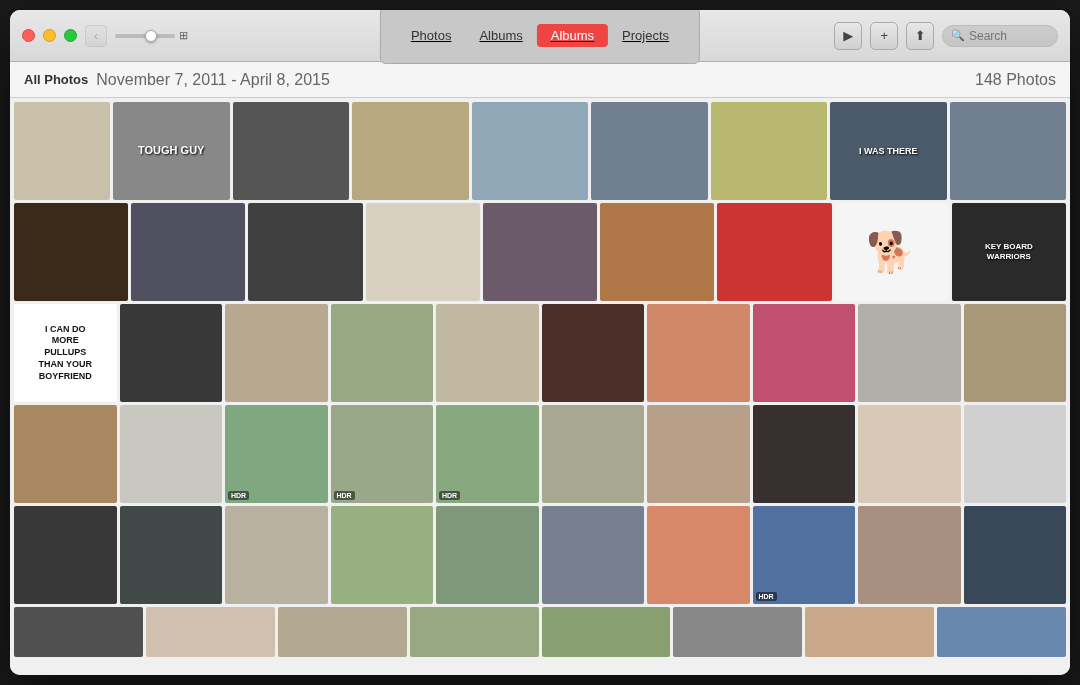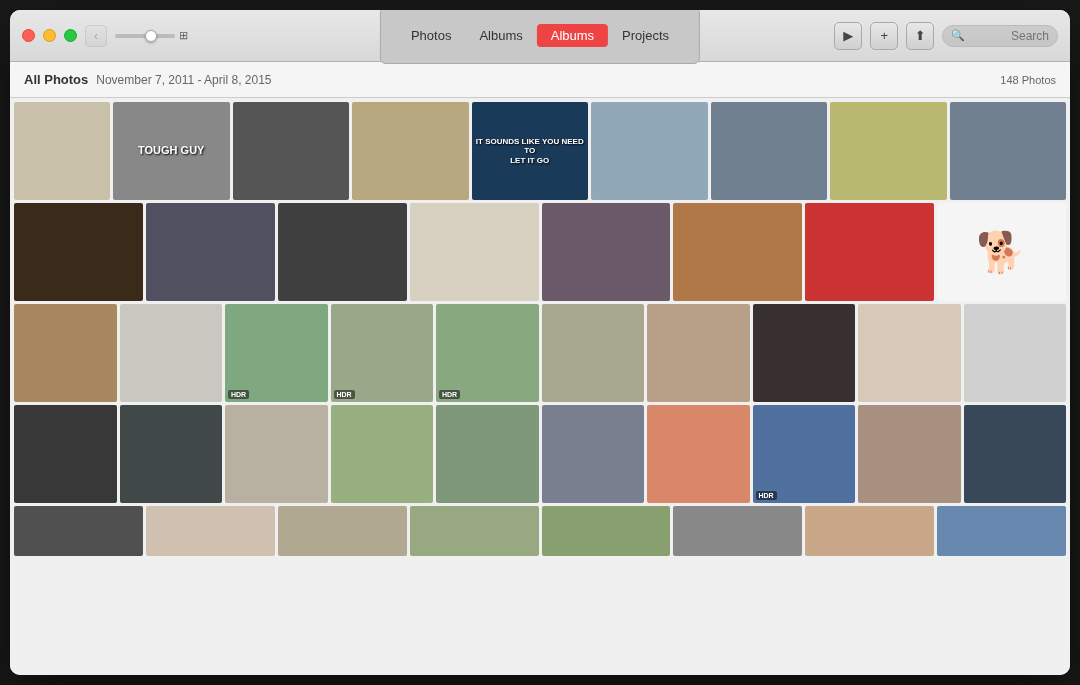--- a/index.html
+++ b/index.html
@@ -95,20 +95,21 @@
     .tabs-center {
       position: absolute;
       left: 50%;
       transform: translateX(-50%);
       display: flex;
       gap: 0;
       background: #c8c8c8;
       border-radius: 6px;
       padding: 16px;
       border: 1px solid #aaa;
+      text-decoration: underline;
     }
     .tab {
       padding: 4px 14px;
       font-size: 13px;
       border-radius: 4px;
       cursor: pointer;
       color: #333;
       font-weight: 400;
     }
     .tab.active {
@@ -144,21 +145,20 @@
       padding: 3px 8px;
       gap: 4px;
     }
     .search-box input {
       background: none;
       border: none;
       outline: none;
       font-size: 12px;
       color: #666;
       width: 80px;
-      text-align: right;
     }
     
     .toolbar {
       height: 36px;
       background: #f5f5f5;
       border-bottom: 1px solid #ccc;
       display: flex;
       align-items: center;
       padding: 0 14px;
       gap: 8px;
@@ -170,26 +170,26 @@
       align-items: center;
       gap: 8px;
       flex: 1;
     }
     .all-photos-label {
       font-size: 13px;
       font-weight: 600;
       color: #333;
     }
     .date-range {
-      font-size: 12px;
+      font-size: 16px;
       color: #666;
     }
     .photo-count {
       margin-left: auto;
-      font-size: 11px;
+      font-size: 16px;
       color: #666;
     }
     
     .photo-grid {
       flex: 1;
       overflow-y: auto;
       background: #f0f0f0;
       padding: 4px;
     }
     .photo-grid::-webkit-scrollbar { width: 8px; }
@@ -282,42 +282,59 @@
 
   <div class="photo-grid">
 
     <div class="grid-row">
       <div class="photo-cell" style="background:#c8c0a8; max-width:96px;"></div>
       <div class="photo-cell" style="background:#888;">
         <div class="photo-inner" style="color:white; font-size:11px; font-weight:900; text-shadow:1px 1px 2px #000;">TOUGH GUY</div>
       </div>
       <div class="photo-cell" style="background:#555;"></div>
       <div class="photo-cell" style="background:#b8a880;"></div>
-      <div class="photo-cell" style="background:#1a3a5a;">
-        <div class="photo-inner" style="color:white; font-size:8px; font-weight:700; padding:4px; text-align:center; text-shadow:1px 1px 2px #000;">IT SOUNDS LIKE YOU NEED TO<br>LET IT GO</div>
-      </div>
       <div class="photo-cell" style="background:#90a8b8;"></div>
       <div class="photo-cell" style="background:#708090;"></div>
       <div class="photo-cell" style="background:#b8b870;"></div>
+      <div class="photo-cell" style="background:#4a5a6a;">
+        <div class="photo-inner" style="color:white; font-size:9px; font-weight:900; text-shadow:1px 1px 2px #000;">I WAS THERE</div>
+      </div>
       <div class="photo-cell" style="background:#708090;"></div>
     </div>
 
     <div class="grid-row">
       <div class="photo-cell" style="background:#3a2a1a;"></div>
       <div class="photo-cell" style="background:#505060;"></div>
       <div class="photo-cell" style="background:#404040;"></div>
       <div class="photo-cell" style="background:#d8d0c0;"></div>
       <div class="photo-cell" style="background:#6a5a6a;"></div>
       <div class="photo-cell" style="background:#b07848;"></div>
       <div class="photo-cell" style="background:#cc3333;"></div>
       <div class="photo-cell" style="background:#f5f5f5;">
         <div class="photo-inner" style="font-size:40px;">🐕</div>
       </div>
-    </div>
-
+      <div class="photo-cell" style="background:#2a2a2a;">
+        <div class="photo-inner" style="color:white; font-size:8px; font-weight:900; text-shadow:1px 1px 2px #000; padding:3px;">KEY BOARD<br>WARRIORS</div>
+      </div>
+    </div>
+
+    <div class="grid-row">
+      <div class="photo-cell" style="background:#ffffff;">
+        <div class="photo-inner" style="color:#111; font-size:9px; font-weight:900; padding:4px; line-height:1.3;">I CAN DO<br>MORE<br>PULLUPS<br>THAN YOUR<br>BOYFRIEND</div>
+      </div>
+      <div class="photo-cell" style="background:#383838;"></div>
+      <div class="photo-cell" style="background:#b8a890;"></div>
+      <div class="photo-cell" style="background:#98a880;"></div>
+      <div class="photo-cell" style="background:#c0b8a0;"></div>
+      <div class="photo-cell" style="background:#4a3028;"></div>
+      <div class="photo-cell" style="background:#d08868;"></div>
+      <div class="photo-cell" style="background:#c05070;"></div>
+      <div class="photo-cell" style="background:#b0b0a8;"></div>
+      <div class="photo-cell" style="background:#a89878;"></div>
+    </div>
 
     <div class="grid-row">
       <div class="photo-cell" style="background:#a88860;"></div>
       <div class="photo-cell" style="background:#c8c8c0;"></div>
       <div class="photo-cell" style="background:#80a880; position:relative;">
         <div class="hdr-badge">HDR</div>
       </div>
       <div class="photo-cell" style="background:#98a888; position:relative;">
         <div class="hdr-badge">HDR</div>
       </div>

